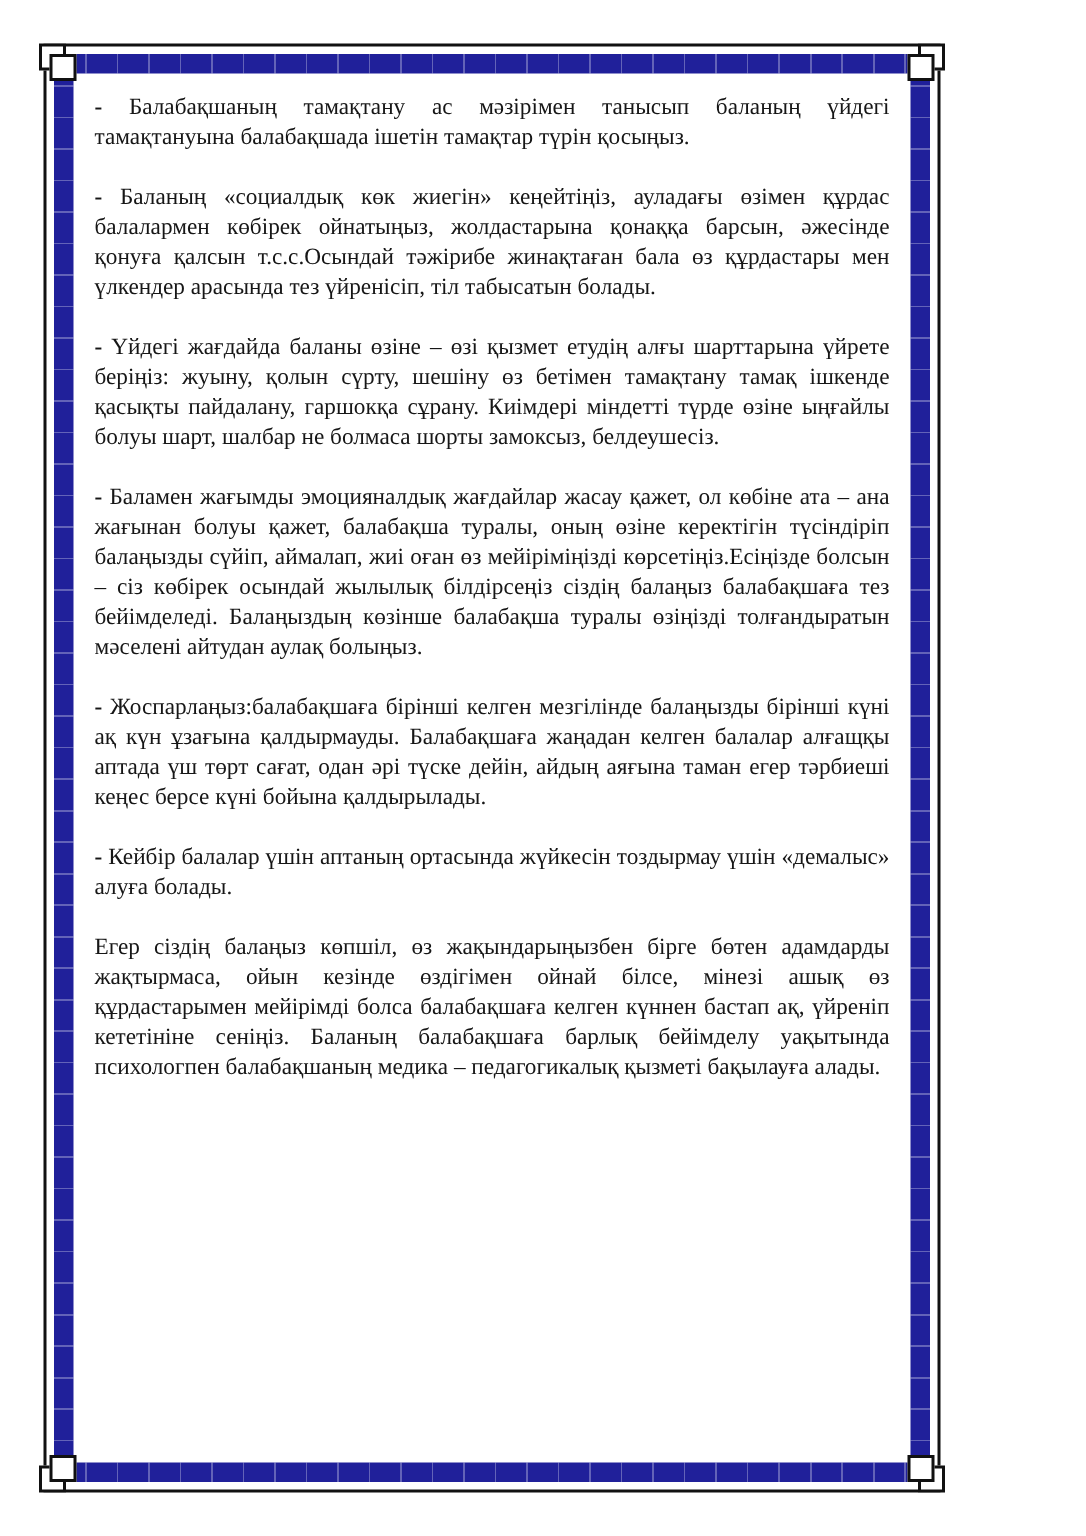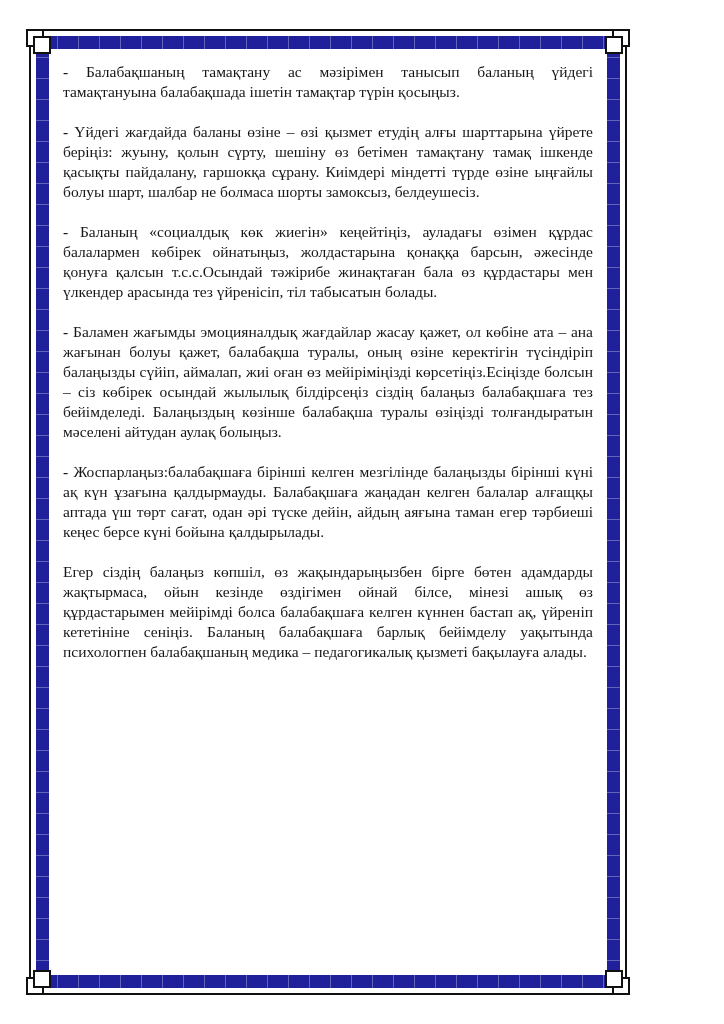--- a/index.html
+++ b/index.html
@@ -93,20 +93,21 @@
   <div class="corner-square tl-2"></div>
   <div class="corner-square tr-1"></div>
   <div class="corner-square tr-2"></div>
   <div class="corner-square bl-1"></div>
   <div class="corner-square bl-2"></div>
   <div class="corner-square br-1"></div>
   <div class="corner-square br-2"></div>
 
   <div class="content">
       <p class="para"><b>- </b>Балабақшаның тамақтану ас мәзірімен танысып баланың үйдегі тамақтануына балабақшада ішетін тамақтар түрін қосыңыз.</p>
+      <p class="para"><b>- </b>Баланың «социалдық көк жиегін» кеңейтіңіз, ауладағы өзімен құрдас балалармен көбірек ойнатыңыз, жолдастарына қонаққа барсын, әжесінде қонуға қалсын т.с.с.Осындай тәжірибе жинақтаған бала өз құрдастары мен үлкендер арасында тез үйренісіп, тіл табысатын болады.</p>
       <p class="para"><b>- </b>Үйдегі жағдайда баланы өзіне – өзі қызмет етудің алғы шарттарына үйрете беріңіз: жуыну, қолын сүрту, шешіну өз бетімен тамақтану тамақ ішкенде қасықты пайдалану, гаршокқа сұрану. Киімдері міндетті түрде өзіне ыңғайлы болуы шарт, шалбар не болмаса шорты замоксыз, белдеушесіз.</p>
-      <p class="para"><b>- </b>Баланың «социалдық көк жиегін» кеңейтіңіз, ауладағы өзімен құрдас балалармен көбірек ойнатыңыз, жолдастарына қонаққа барсын, әжесінде қонуға қалсын т.с.с.Осындай тәжірибе жинақтаған бала өз құрдастары мен үлкендер арасында тез үйренісіп, тіл табысатын болады.</p>
       <p class="para"><b>- </b>Баламен жағымды эмоцияналдық жағдайлар жасау қажет, ол көбіне ата – ана жағынан болуы қажет, балабақша туралы, оның өзіне керектігін түсіндіріп балаңызды сүйіп, аймалап, жиі оған өз мейіріміңізді көрсетіңіз.Есіңізде болсын – сіз көбірек осындай жылылық білдірсеңіз сіздің балаңыз балабақшаға тез бейімделеді. Балаңыздың көзінше балабақша туралы өзіңізді толғандыратын мәселені айтудан аулақ болыңыз.</p>
       <p class="para"><b>- </b>Жоспарлаңыз:балабақшаға бірінші келген мезгілінде балаңызды бірінші күні ақ күн ұзағына қалдырмауды. Балабақшаға жаңадан келген балалар алғащқы аптада үш төрт сағат, одан әрі түске дейін, айдың аяғына таман егер тәрбиеші кеңес берсе күні бойына қалдырылады.</p>
+      <p class="para"><b>- </b>Кейбір балалар үшін аптаның ортасында жүйкесін тоздырмау үшін «демалыс» алуға болады.</p>
       <p class="para">Егер сіздің балаңыз көпшіл, өз жақындарыңызбен бірге бөтен адамдарды жақтырмаса, ойын кезінде өздігімен ойнай білсе, мінезі ашық өз құрдастарымен мейірімді болса балабақшаға келген күннен бастап ақ, үйреніп кететініне сеніңіз. Баланың балабақшаға барлық бейімделу уақытында психологпен балабақшаның медика – педагогикалық қызметі бақылауға алады.</p>
     </div>
 
 </div>
 
 </body></html>

